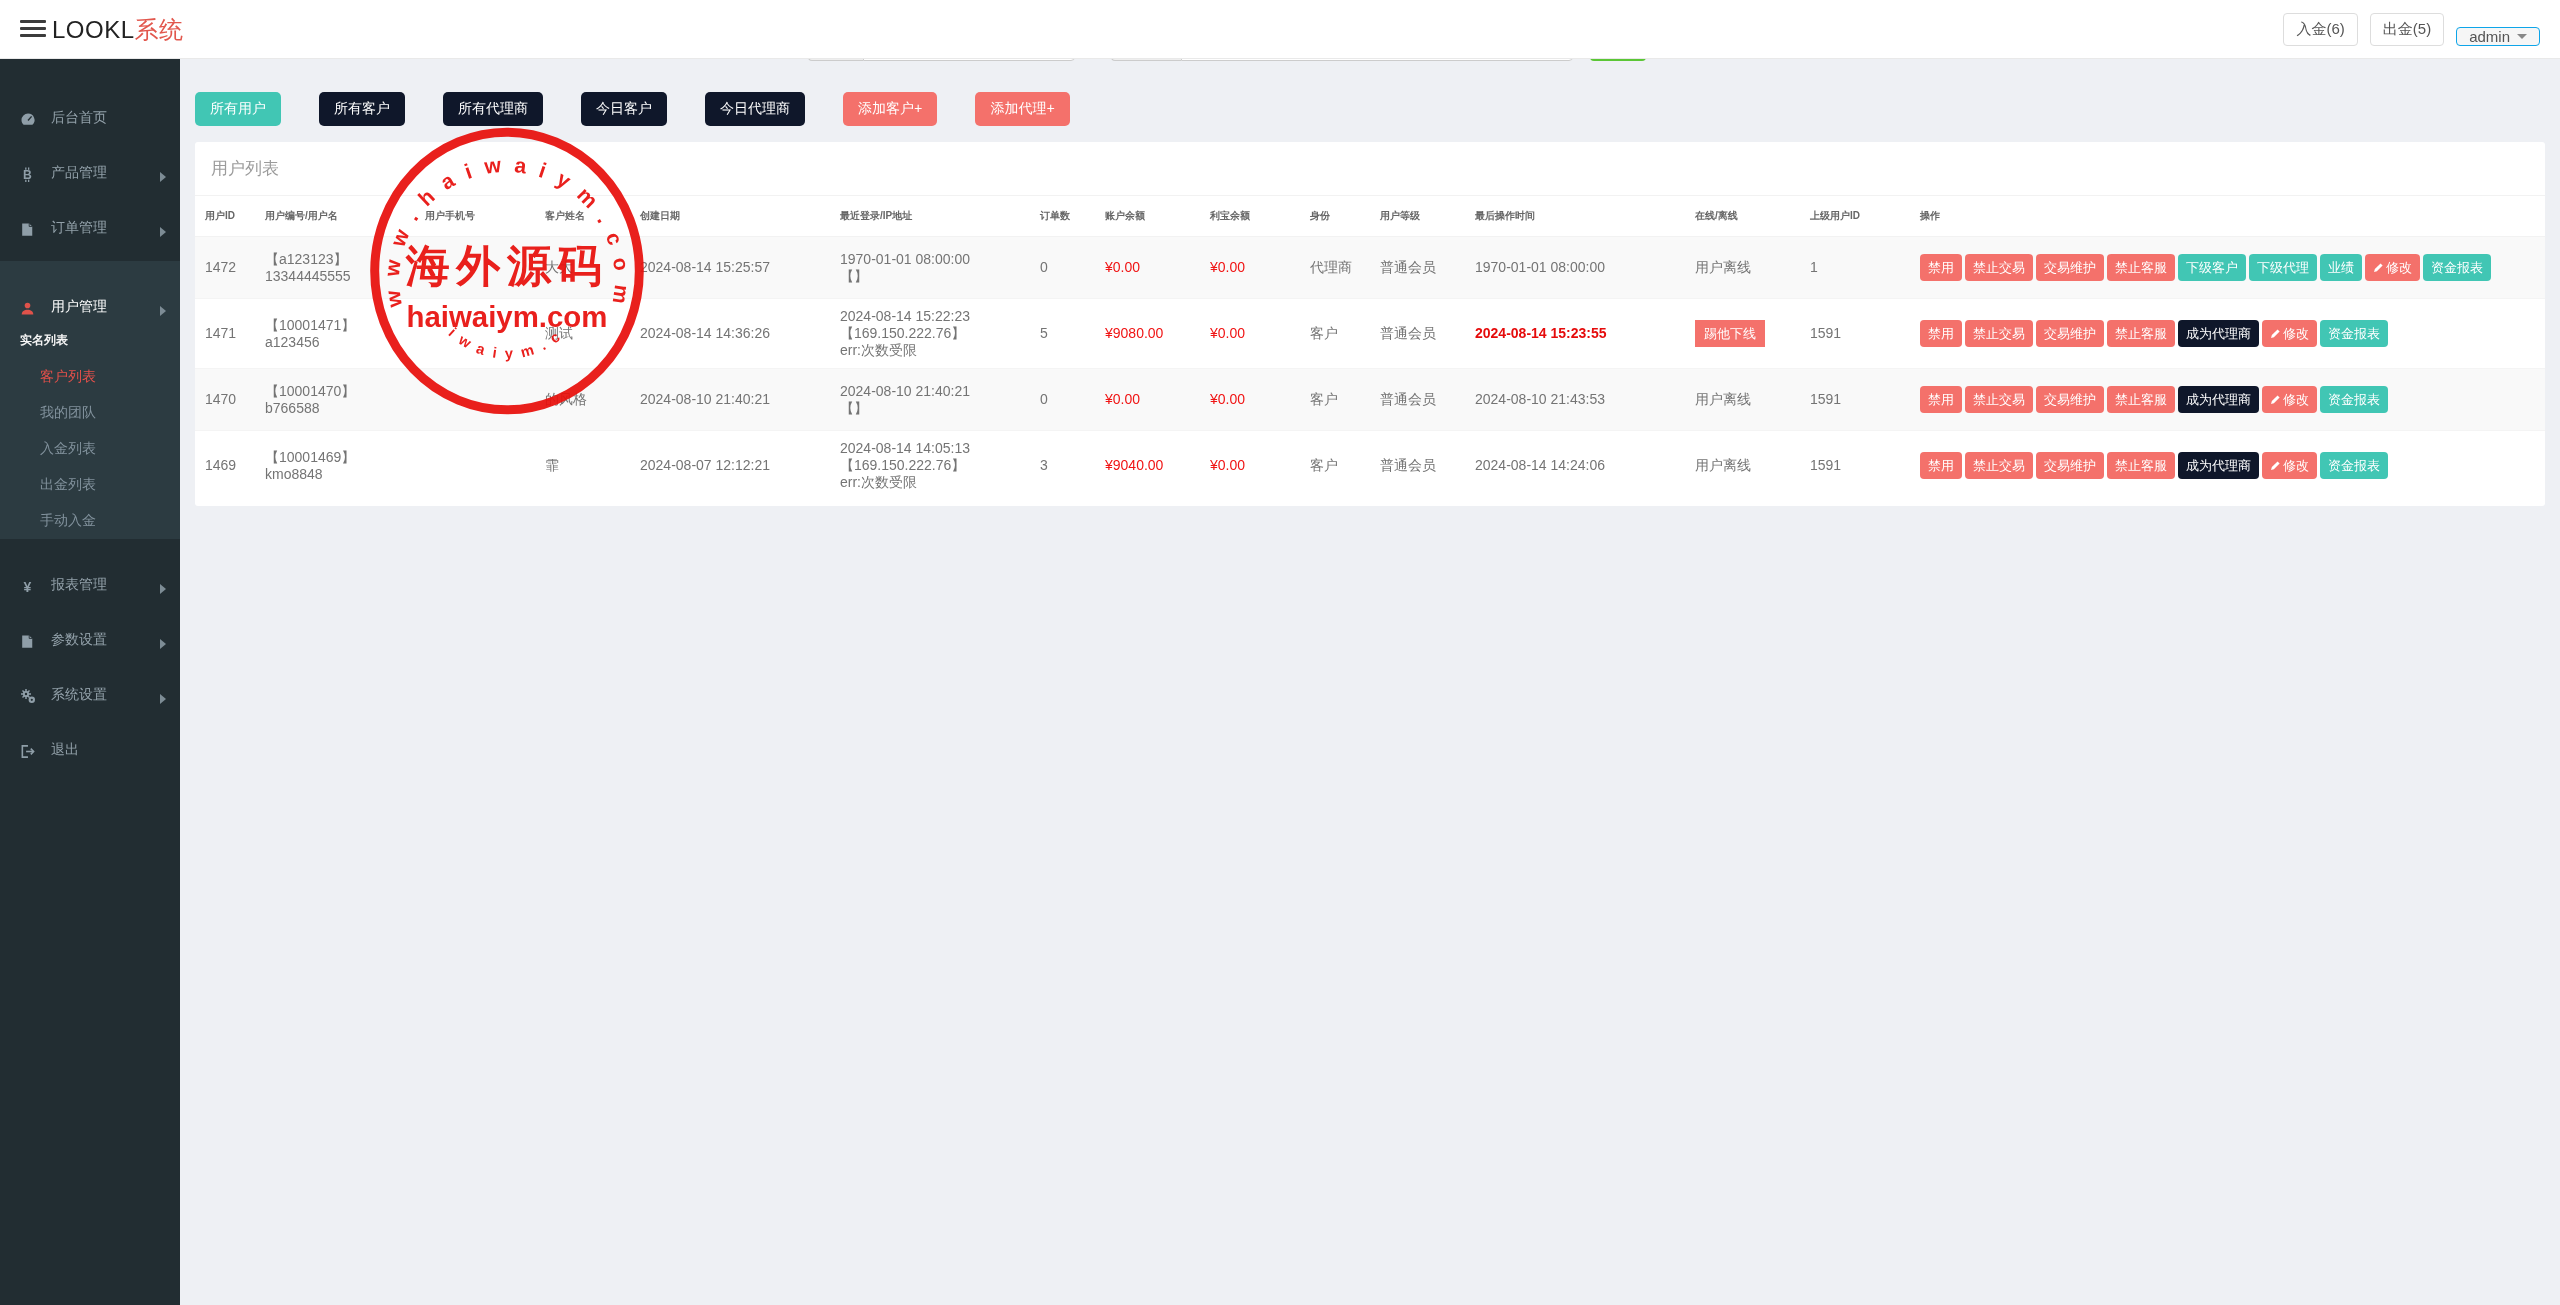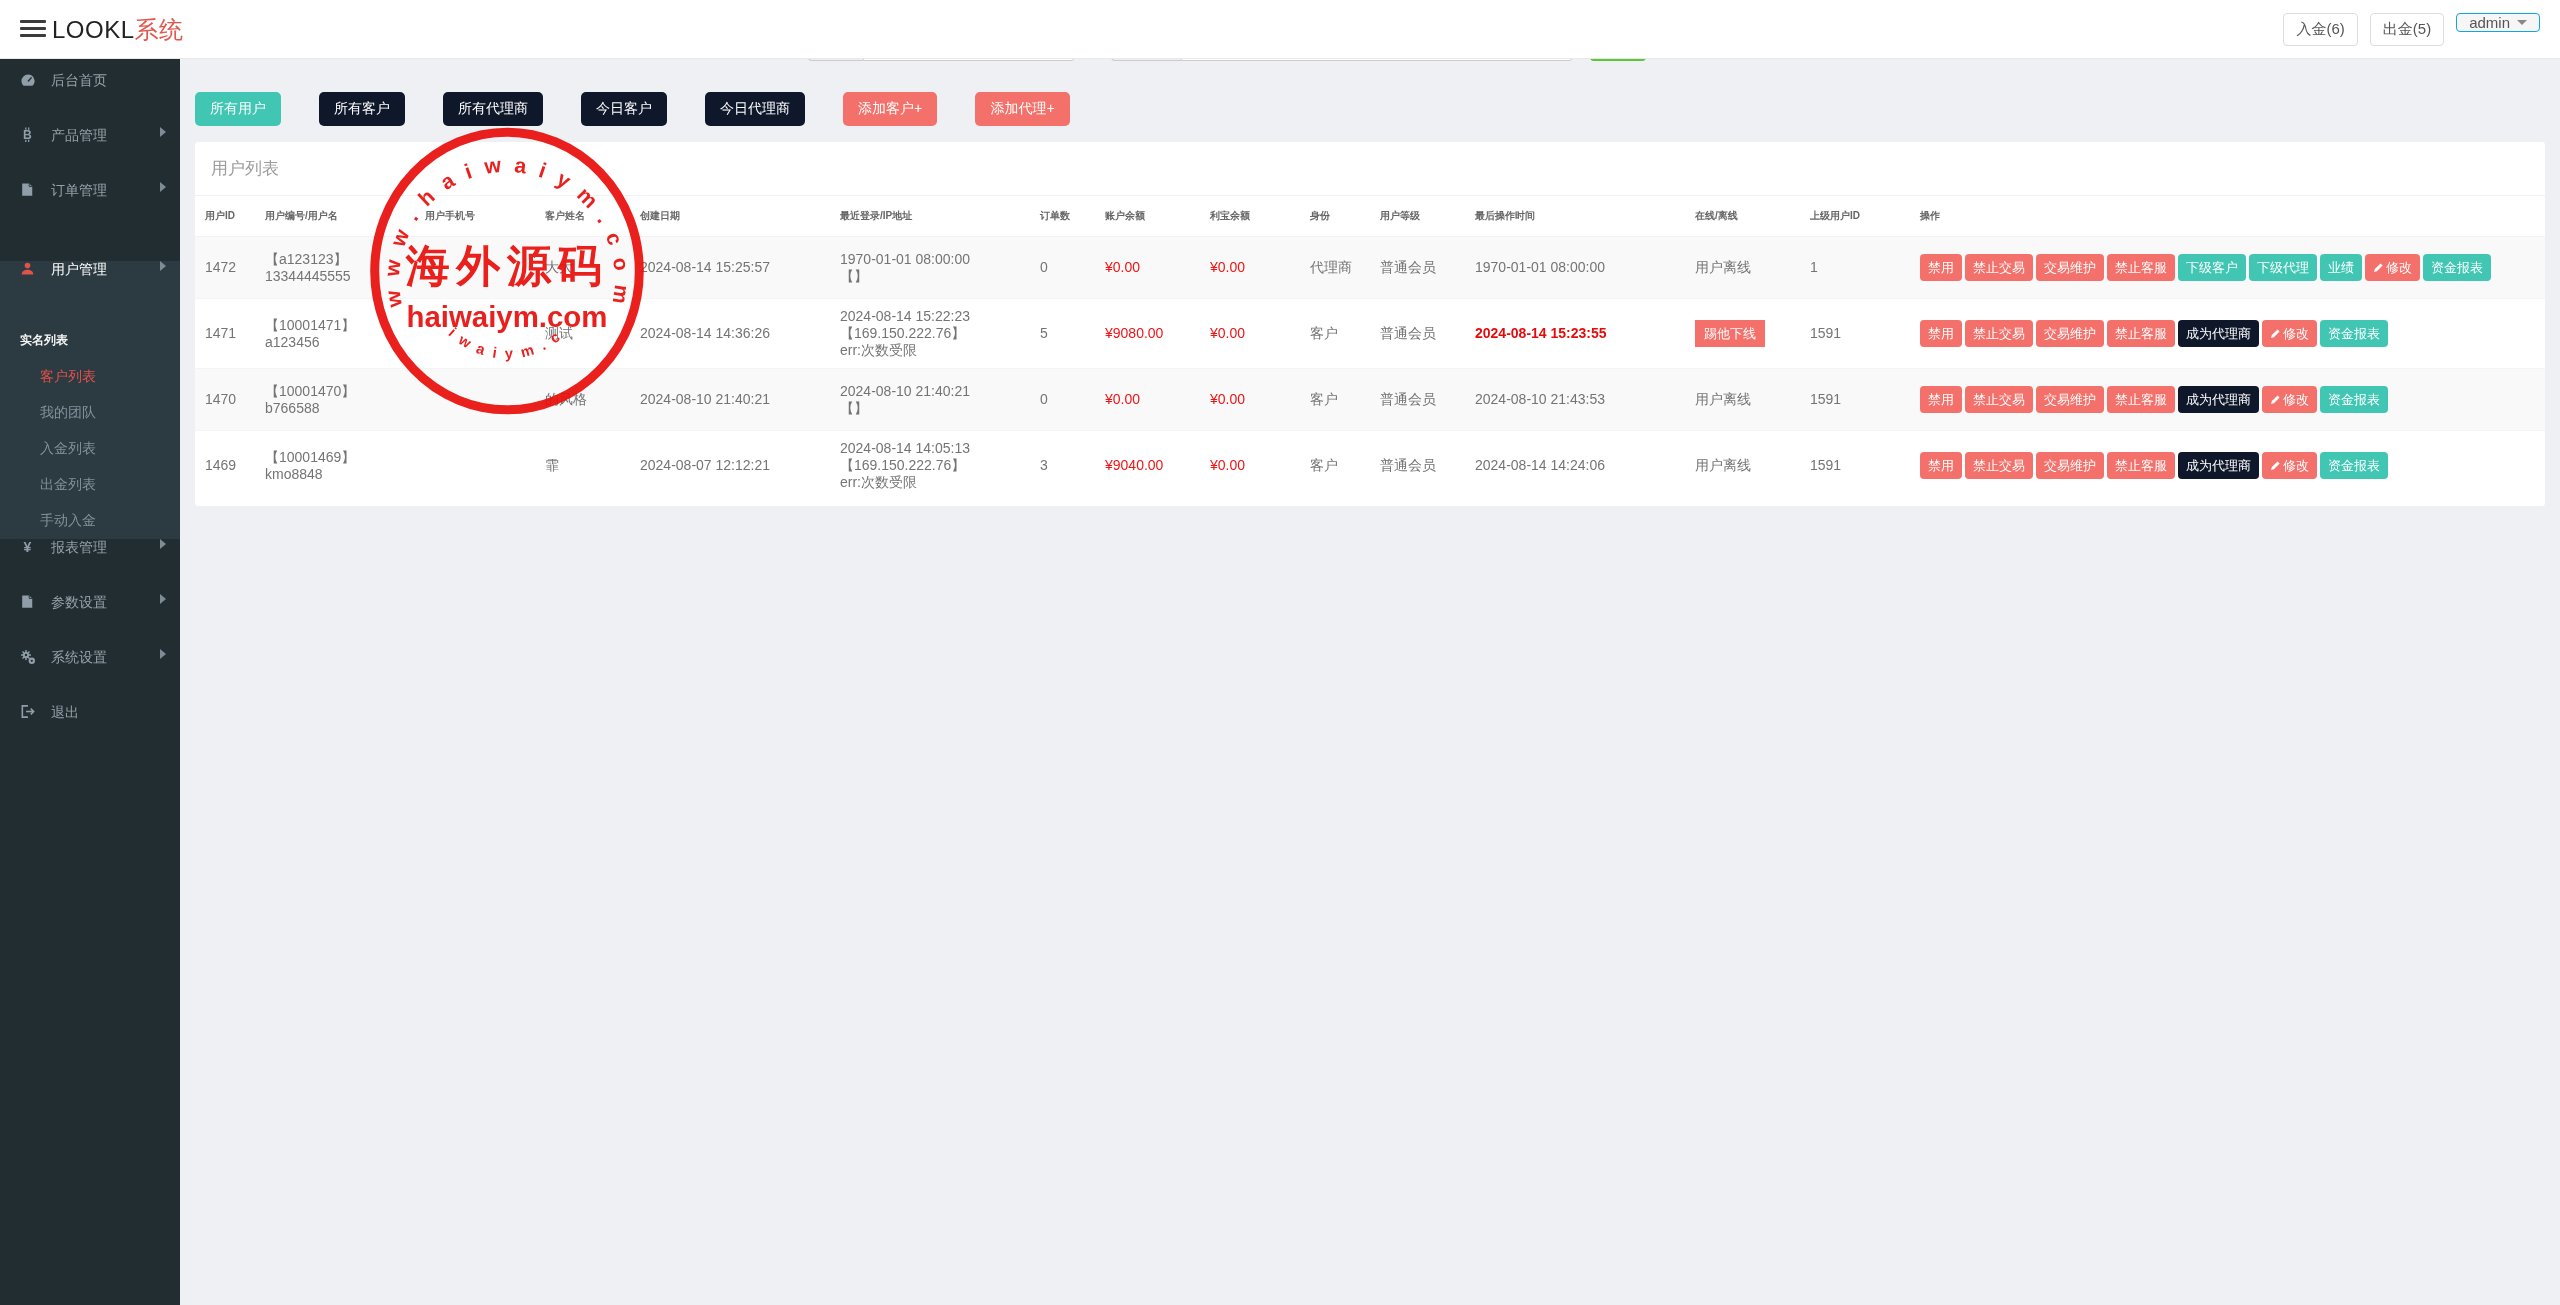--- a/index.html
+++ b/index.html
@@ -6,32 +6,32 @@
   html,body { width:2560px; height:1305px; overflow:hidden;
     font-family:"Liberation Sans","DejaVu Sans",sans-serif; background:#eef0f4; }
 
   
   .navbar { position:fixed; top:0; left:0; right:0; height:59px; background:#ffffff;
     border-bottom:1px solid #e9e9e9; z-index:20; }
   .hamburger { position:absolute; left:20px; top:20px; width:26px; height:20px; cursor:pointer; }
   .hamburger span { display:block; height:3px; background:#3c3c3c; margin-bottom:4px; border-radius:1px; }
   .logo { position:absolute; left:52px; top:14px; font-size:24px; letter-spacing:.5px; color:#222; }
   .logo .suffix { color:#e2574d; }
-  .nav-right { position:absolute; right:20px; top:13px; display:flex; gap:12px; align-items:flex-start; }
+  .nav-right { position:absolute; right:20px; top:13px; display:flex; gap:12px; align-items:flex-end; }
   .nav-btn { background:#fff; border:1px solid #ddd; border-radius:4px; color:#555;
     font-size:15px; padding:6px 12px; cursor:pointer; }
   .nav-admin { background:#f6f6f6; border:1px solid #0ea5e9; border-radius:4px; color:#555;
     font-size:15px; padding:0 12px; cursor:pointer; display:flex; align-items:center; gap:7px; }
   .caret-down { width:0; height:0; border-left:5px solid transparent; border-right:5px solid transparent;
     border-top:5px solid #888; }
 
   
   .sidebar { position:fixed; top:59px; left:0; bottom:0; width:180px; background:#222d32; z-index:15; }
   .side-menu { padding-top:13px; }
-  .side-item { display:flex; align-items:flex-start; height:55px; padding:0 14px 0 20px;
+  .side-item { display:flex; align-items:flex-end; height:55px; padding:0 14px 0 20px;
     color:#93a1aa; font-size:14px; cursor:pointer; }
   .side-item .s-icon { width:22px; margin-right:9px; display:flex; align-items:center; color:#8f9ea8; }
   .side-item.active { color:#fff; }
   .side-item.active .s-icon { color:#e0524a; }
   .s-label { flex:1; }
   .s-arrow { width:0; height:0; border-top:5px solid transparent; border-bottom:5px solid transparent;
     border-left:6px solid #7d8c95; }
   .side-group { background:#2c3b41;margin-top:24px; }
   .side-title { color:#f4f4f4; font-size:12px; font-weight:bold; padding:16px 20px 10px; }
   .side-sub { padding:9px 14px 9px 40px; color:#82929d; font-size:14px; cursor:pointer; }

